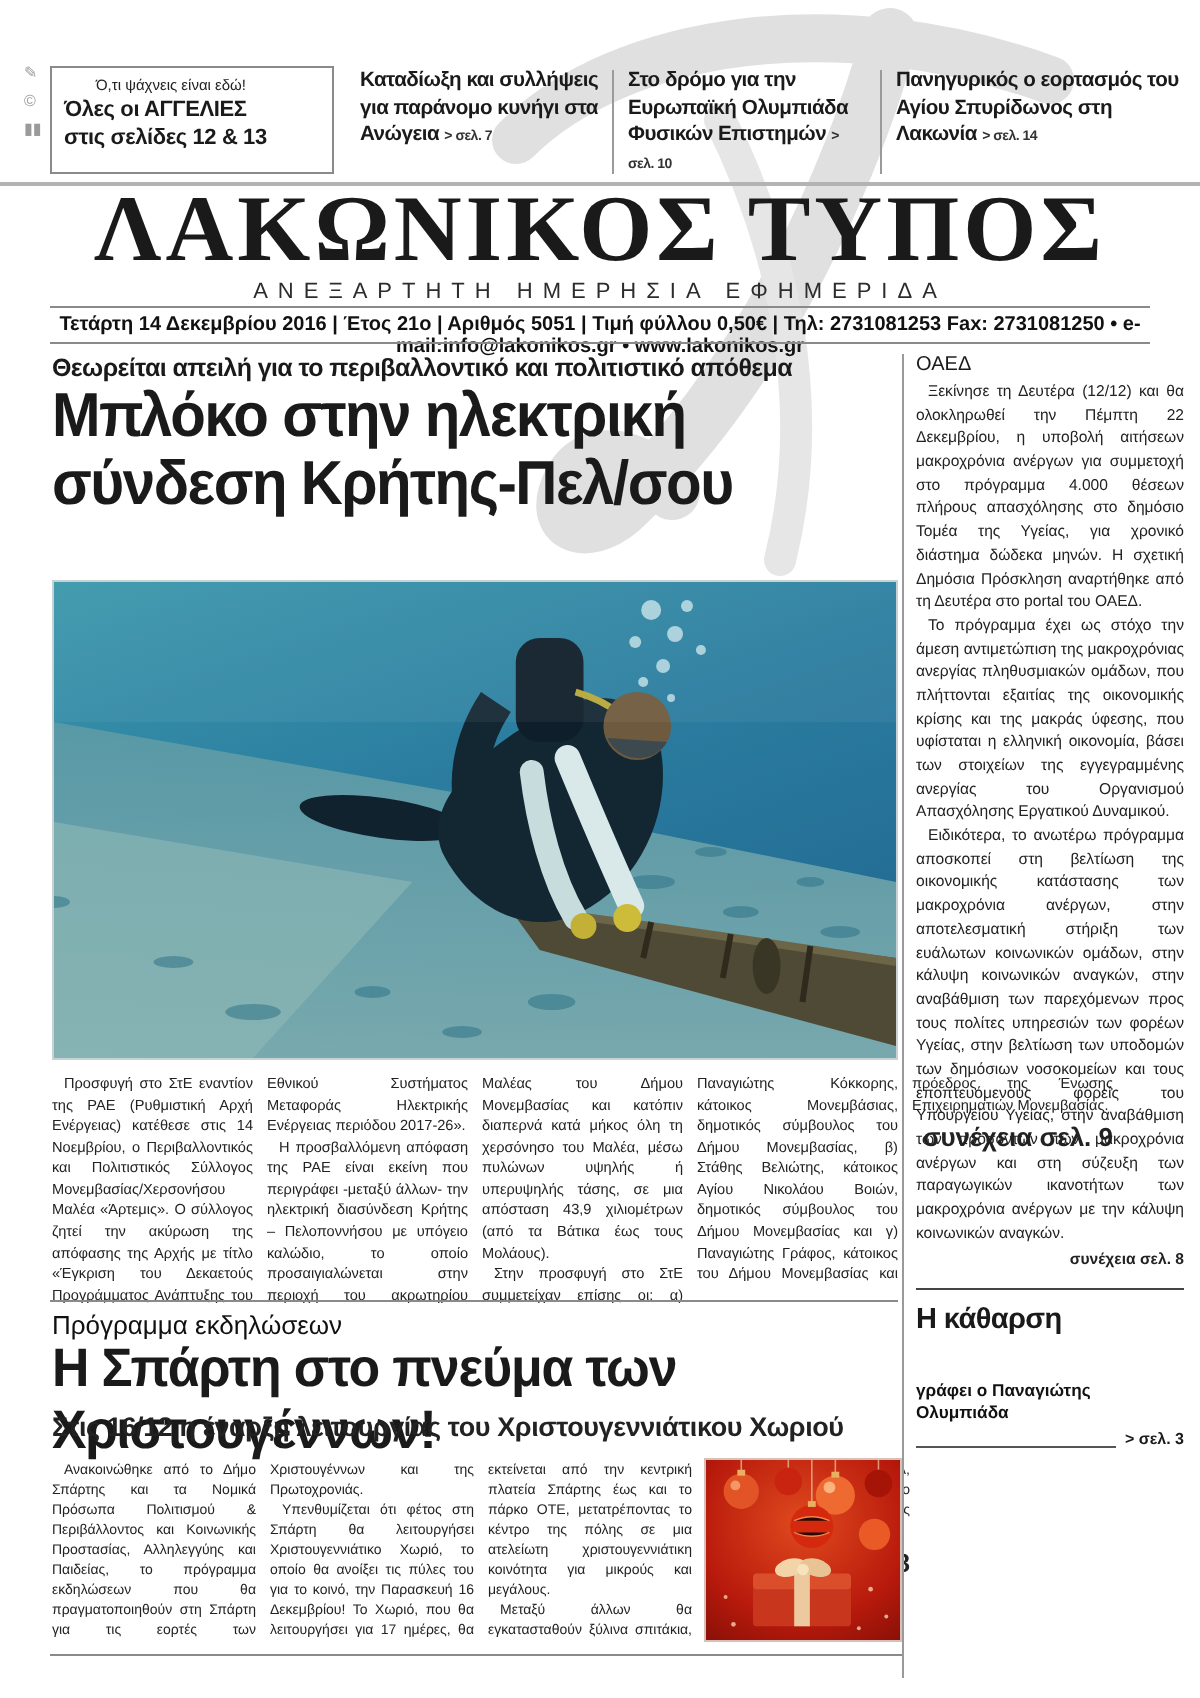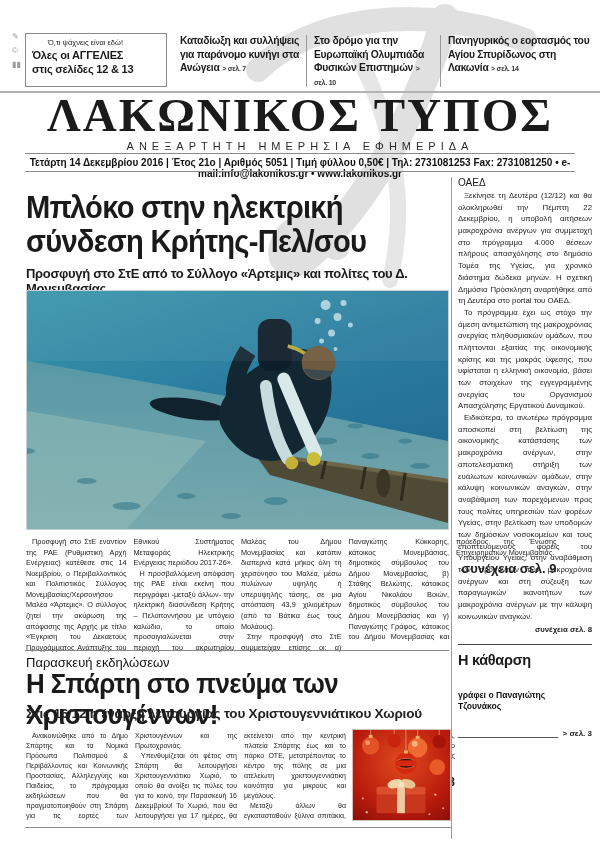--- a/index.html
+++ b/index.html
@@ -53,21 +53,21 @@
   .main-vrule{left:451px;top:177px;height:662px;}
   .rightcol{left:458px;top:177px;width:134px;z-index:2;}
   .oaed-kicker{font-size:10px;font-weight:400;margin-bottom:2px;}
   .oaed-headline{font-size:13.5px;font-weight:700;line-height:1.3;letter-spacing:-.3px;margin-bottom:5px;}
   .oaed-body{font-size:7.8px;line-height:1.5;text-align:justify;color:#222;}
   .oaed-body p{margin:0;text-indent:6px;}
   .r-continues{display:block;text-align:right;font-weight:700;font-size:7.8px;margin-top:2px;text-indent:0;}
   .r-rule{height:1px;background:#444;margin:8px 0 7px 0;}
   .kath-title{font-size:14.5px;font-weight:700;letter-spacing:-.3px;margin-bottom:2px;}
   .kath-byline{font-size:8.6px;font-weight:700;line-height:1.3;color:#111;margin-top:22px;}
-  .kath-refline{display:flex;align-items:flex-start;margin-top:17px;}
+  .kath-refline{display:flex;align-items:flex-start;margin-top:3px;}
   .kath-refline .line{flex:1;border-bottom:1px solid #555;margin-right:4px;height:8px;}
   .kath-ref{font-size:8px;font-weight:700;}
 </style>
 </head>
 <body>
 
 <div class="page">
 
   <svg class="abs watermark" style="left:240px;top:0px;" width="300" height="300" viewBox="0 0 300 300">
     <path d="M18,70 C70,18 180,2 285,40" fill="none" stroke="#d6d6d6" stroke-width="24" stroke-linecap="round"></path>
@@ -100,25 +100,25 @@
   </div>
 
   <div class="abs hrule" style="left:0;top:91px;width:600px;height:2px;background:#b3b3b3;"></div>
 
   <div class="abs mast-title">ΛΑΚΩΝΙΚΟΣ ΤΥΠΟΣ</div>
   <div class="abs mast-sub">ΑΝΕΞΑΡΤΗΤΗ ΗΜΕΡΗΣΙΑ ΕΦΗΜΕΡΙΔΑ</div>
   <div class="abs hrule" style="left:25px;top:153px;width:550px;"></div>
   <div class="abs dateline">Τετάρτη 14 Δεκεμβρίου 2016 | Έτος 21ο | Αριθμός 5051 | Τιμή φύλλου 0,50€ | Τηλ: 2731081253 Fax: 2731081250 • e-mail:info@lakonikos.gr • www.lakonikos.gr</div>
   <div class="abs hrule" style="left:25px;top:171px;width:550px;"></div>
 
+  <div class="abs lead-kicker">Θεωρείται απειλή για το περιβαλλοντικό και πολιτιστικό απόθεμα</div>
   <div class="abs lead-headline">
     <div>Μπλόκο στην ηλεκτρική</div>
     <div>σύνδεση Κρήτης-Πελ/σου</div>
   </div>
-  <div class="abs lead-subhead">Προσφυγή στο ΣτΕ από το Σύλλογο «Άρτεμις» και πολίτες του Δ. Μονεμβασίας</div>
 
   <svg class="abs lead-photo" viewBox="0 0 423 238" preserveAspectRatio="none">
     <defs>
       <linearGradient id="sea" x1="0" y1="0" x2="0.6" y2="1">
         <stop offset="0" stop-color="#3a97ab"></stop>
         <stop offset="0.5" stop-color="#2b7da0"></stop>
         <stop offset="1" stop-color="#226a92"></stop>
       </linearGradient>
       <linearGradient id="sand" x1="0" y1="0" x2="0" y2="1">
         <stop offset="0" stop-color="#5f9ba6"></stop>
@@ -185,21 +185,21 @@
   </svg>
 
   <div class="abs bodycols lead-body">
     <p>Προσφυγή στο ΣτΕ εναντίον της ΡΑΕ (Ρυθμιστική Αρχή Ενέργειας) κατέθεσε στις 14 Νοεμβρίου, ο Περιβαλλοντικός και Πολιτιστικός Σύλλογος Μονεμβασίας/Χερσονήσου Μαλέα «Άρτεμις». Ο σύλλογος ζητεί την ακύρωση της απόφασης της Αρχής με τίτλο «Έγκριση του Δεκαετούς Προγράμματος Ανάπτυξης του Εθνικού Συστήματος Μεταφοράς Ηλεκτρικής Ενέργειας περιόδου 2017-26».</p>
     <p>Η προσβαλλόμενη απόφαση της ΡΑΕ είναι εκείνη που περιγράφει -μεταξύ άλλων- την ηλεκτρική διασύνδεση Κρήτης – Πελοποννήσου με υπόγειο καλώδιο, το οποίο προσαιγιαλώνεται στην περιοχή του ακρωτηρίου Μαλέας του Δήμου Μονεμβασίας και κατόπιν διαπερνά κατά μήκος όλη τη χερσόνησο του Μαλέα, μέσω πυλώνων υψηλής ή υπερυψηλής τάσης, σε μια απόσταση 43,9 χιλιομέτρων (από τα Βάτικα έως τους Μολάους).</p>
     <p>Στην προσφυγή στο ΣτΕ συμμετείχαν επίσης οι: α) Παναγιώτης Κόκκορης, κάτοικος Μονεμβάσιας, δημοτικός σύμβουλος του Δήμου Μονεμβασίας, β) Στάθης Βελιώτης, κάτοικος Αγίου Νικολάου Βοιών, δημοτικός σύμβουλος του Δήμου Μονεμβασίας και γ) Παναγιώτης Γράφος, κάτοικος του Δήμου Μονεμβασίας και πρόεδρος της Ένωσης Επιχειρηματιών Μονεμβασίας.</p>
     <span class="continues">συνέχεια σελ. 9</span>
   </div>
 
   <div class="abs hrule sec-rule-top"></div>
-  <div class="abs xmas-kicker">Παρασκευή εκδηλώσεων</div>
+  <div class="abs xmas-kicker">Πρόγραμμα εκδηλώσεων</div>
   <div class="abs xmas-headline">Η Σπάρτη στο πνεύμα των Χριστουγέννων!</div>
   <div class="abs xmas-subhead">Στις 16/12 η έναρξη λειτουργίας του Χριστουγεννιάτικου Χωριού</div>
 
   <div class="abs bodycols xmas-body" style="font-size:7px;line-height:1.42;">
     <p>Ανακοινώθηκε από το Δήμο Σπάρτης και τα Νομικά Πρόσωπα Πολιτισμού &amp; Περιβάλλοντος και Κοινωνικής Προστασίας, Αλληλεγγύης και Παιδείας, το πρόγραμμα εκδηλώσεων που θα πραγματοποιηθούν στη Σπάρτη για τις εορτές των Χριστουγέννων και της Πρωτοχρονιάς.</p>
     <p>Υπενθυμίζεται ότι φέτος στη Σπάρτη θα λειτουργήσει Χριστουγεννιάτικο Χωριό, το οποίο θα ανοίξει τις πύλες του για το κοινό, την Παρασκευή 16 Δεκεμβρίου! Το Χωριό, που θα λειτουργήσει για 17 ημέρες, θα εκτείνεται από την κεντρική πλατεία Σπάρτης έως και το πάρκο ΟΤΕ, μετατρέποντας το κέντρο της πόλης σε μια ατελείωτη χριστουγεννιάτικη κοινότητα για μικρούς και μεγάλους.</p>
     <p>Μεταξύ άλλων θα εγκατασταθούν ξύλινα σπιτάκια, ζαχαρόσπιτα, καρουζέλ, συνθετικό παγοδρόμιο, ξύλινο τρενάκι, Αη Βασίλης και άλλες πολλές εκπλήξεις!</p>
     <span class="continues">συνέχεια σελ. 8</span>
   </div>
 
@@ -260,21 +260,21 @@
     <div class="oaed-body">
       <p>Ξεκίνησε τη Δευτέρα (12/12) και θα ολοκληρωθεί την Πέμπτη 22 Δεκεμβρίου, η υποβολή αιτήσεων μακροχρόνια ανέργων για συμμετοχή στο πρόγραμμα 4.000 θέσεων πλήρους απασχόλησης στο δημόσιο Τομέα της Υγείας, για χρονικό διάστημα δώδεκα μηνών. Η σχετική Δημόσια Πρόσκληση αναρτήθηκε από τη Δευτέρα στο portal του ΟΑΕΔ.</p>
       <p>Το πρόγραμμα έχει ως στόχο την άμεση αντιμετώπιση της μακροχρόνιας ανεργίας πληθυσμιακών ομάδων, που πλήττονται εξαιτίας της οικονομικής κρίσης και της μακράς ύφεσης, που υφίσταται η ελληνική οικονομία, βάσει των στοιχείων της εγγεγραμμένης ανεργίας του Οργανισμού Απασχόλησης Εργατικού Δυναμικού.</p>
       <p>Ειδικότερα, το ανωτέρω πρόγραμμα αποσκοπεί στη βελτίωση της οικονομικής κατάστασης των μακροχρόνια ανέργων, στην αποτελεσματική στήριξη των ευάλωτων κοινωνικών ομάδων, στην κάλυψη κοινωνικών αναγκών, στην αναβάθμιση των παρεχόμενων προς τους πολίτες υπηρεσιών των φορέων Υγείας, στην βελτίωση των υποδομών των δημόσιων νοσοκομείων και τους εποπτευόμενους φορείς του Υπουργείου Υγείας, στην αναβάθμιση των προσόντων των μακροχρόνια ανέργων και στη σύζευξη των παραγωγικών ικανοτήτων των μακροχρόνια ανέργων με την κάλυψη κοινωνικών αναγκών.</p>
       <span class="r-continues">συνέχεια σελ. 8</span>
     </div>
     <div class="r-rule"></div>
     <div class="kath-title">Η κάθαρση</div>
     <div class="kath-byline">
       <div>γράφει ο Παναγιώτης</div>
-      <div>Τζουνάκος</div>
+      <div>Ολυμπιάδα</div>
     </div>
     <div class="kath-refline">
       <div class="line"></div>
       <span class="kath-ref">&gt; σελ. 3</span>
     </div>
   </div>
 
 </div>
 
 </body></html>

